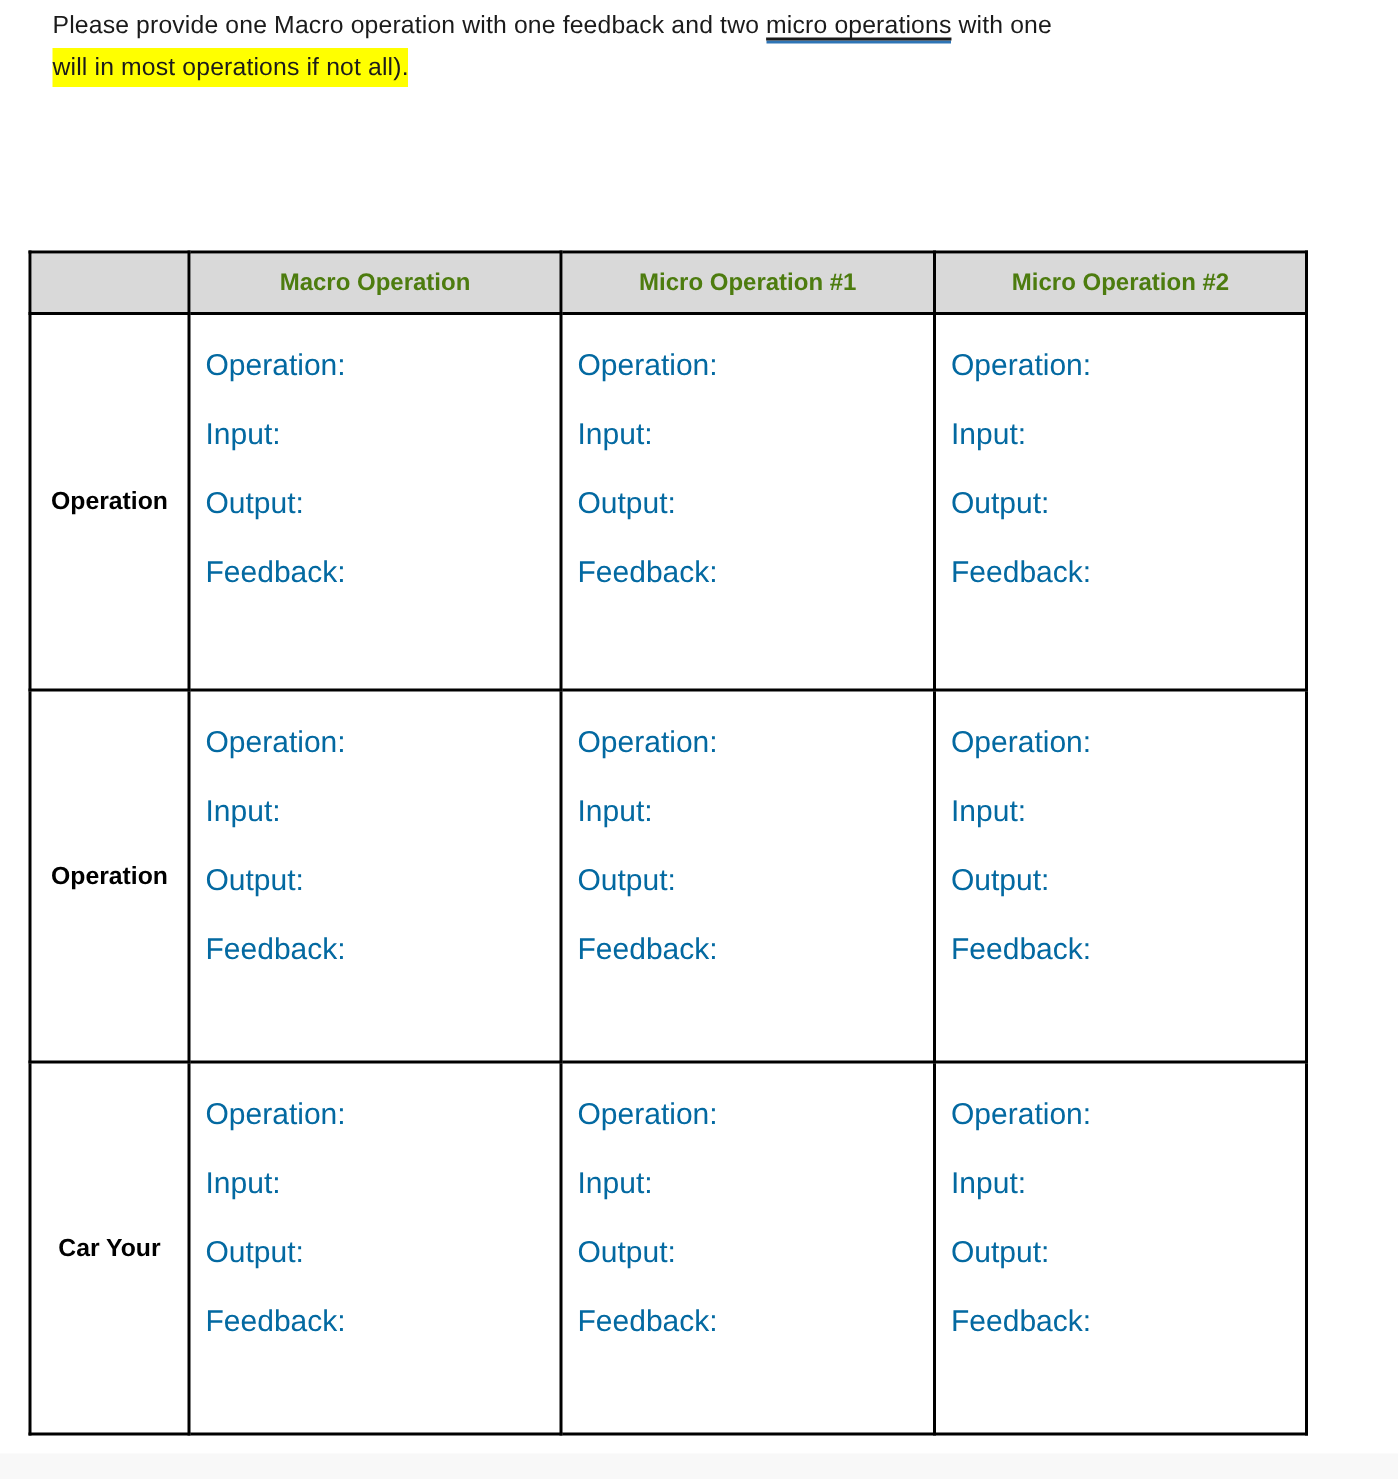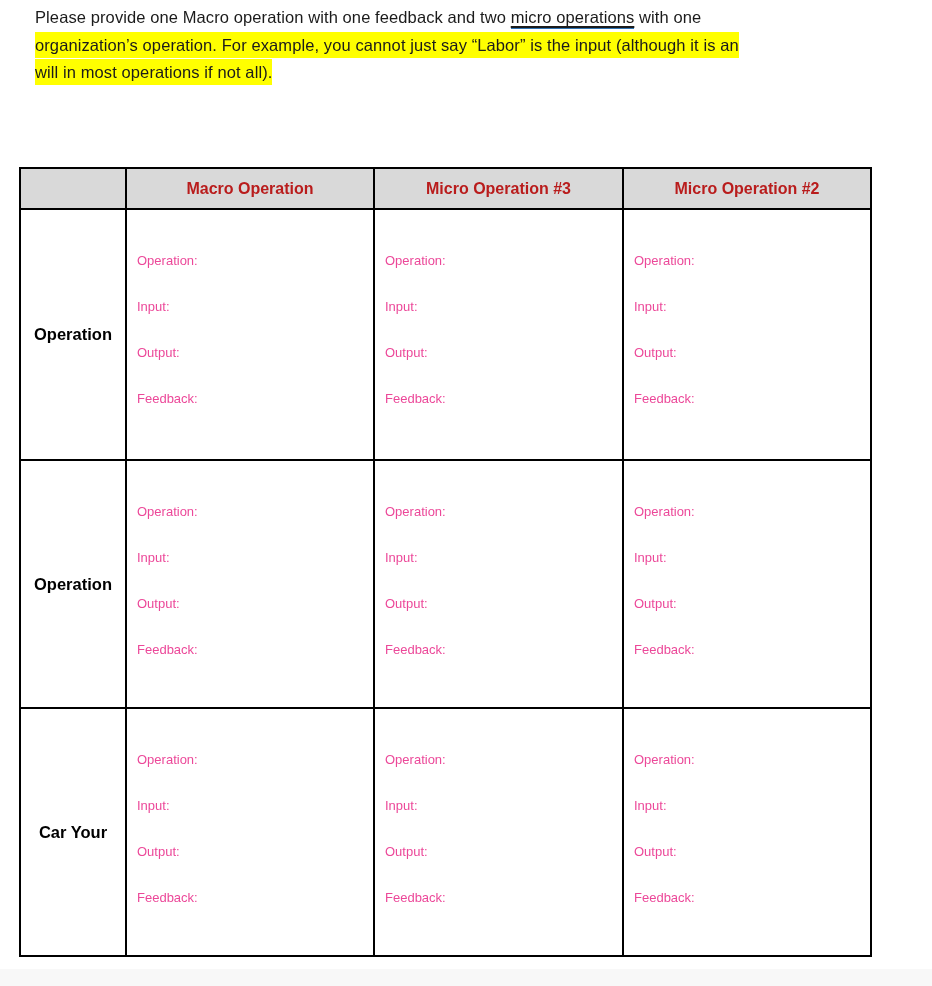--- a/index.html
+++ b/index.html
@@ -57,35 +57,35 @@
     border: 2px solid #000000;
     overflow: hidden;
   }
   table.ops thead th {
     background: #d9d9d9;
     height: 37px;
     font-size: 16px;
     font-weight: bold;
     text-align: center;
     vertical-align: middle;
-    color: #b91c1c;
+    color: #4d7c0f;
   }
   td.rowlabel {
     font-weight: bold;
     font-size: 16.5px;
     text-align: center;
     vertical-align: middle;
     color: #000000;
     padding: 0 2px;
   }
   td.entry {
     vertical-align: top;
-    padding: 40px 10px 0 10px;
-    font-size: 13px;
-    color: #ec4899;
+    padding: 24px 10px 0 10px;
+    font-size: 20px;
+    color: #0369a1;
   }
   td.entry .field {
     margin: 0 0 25px 0;
     line-height: 21px;
   }
   tr.r-university { height: 251px; }
   tr.r-hospital  { height: 248px; }
   tr.r-carplant  { height: 248px; }
   
   .page-edge {
@@ -97,36 +97,35 @@
     background: #f8f8f8;
   }
 </style>
 </head>
 <body>
 
 <div class="page">
 
   <div class="para">
     <div class="line"><span>Please provide one Macro operation with one feedback and two </span><span class="grammar">micro operations</span><span> with one</span></div>
-    <div class="line"><span class="hl">organization’s operation. For example, you cannot just say “Labor” is the input (although it is an</span></div>
     <div class="line"><span class="hl">will in most operations if not all).</span></div>
   </div>
 
   <table class="ops">
     <colgroup>
       <col style="width:106px">
       <col style="width:248px">
       <col style="width:249px">
       <col style="width:248px">
     </colgroup>
     <thead>
       <tr>
         <th></th>
         <th>Macro Operation</th>
-        <th>Micro Operation #3</th>
+        <th>Micro Operation #1</th>
         <th>Micro Operation #2</th>
       </tr>
     </thead>
     <tbody>
       <tr class="r-university">
         <td class="rowlabel">Operation</td>
         <td class="entry">
           <p class="field">Operation:</p>
           <p class="field">Input:</p>
           <p class="field">Output:</p>

